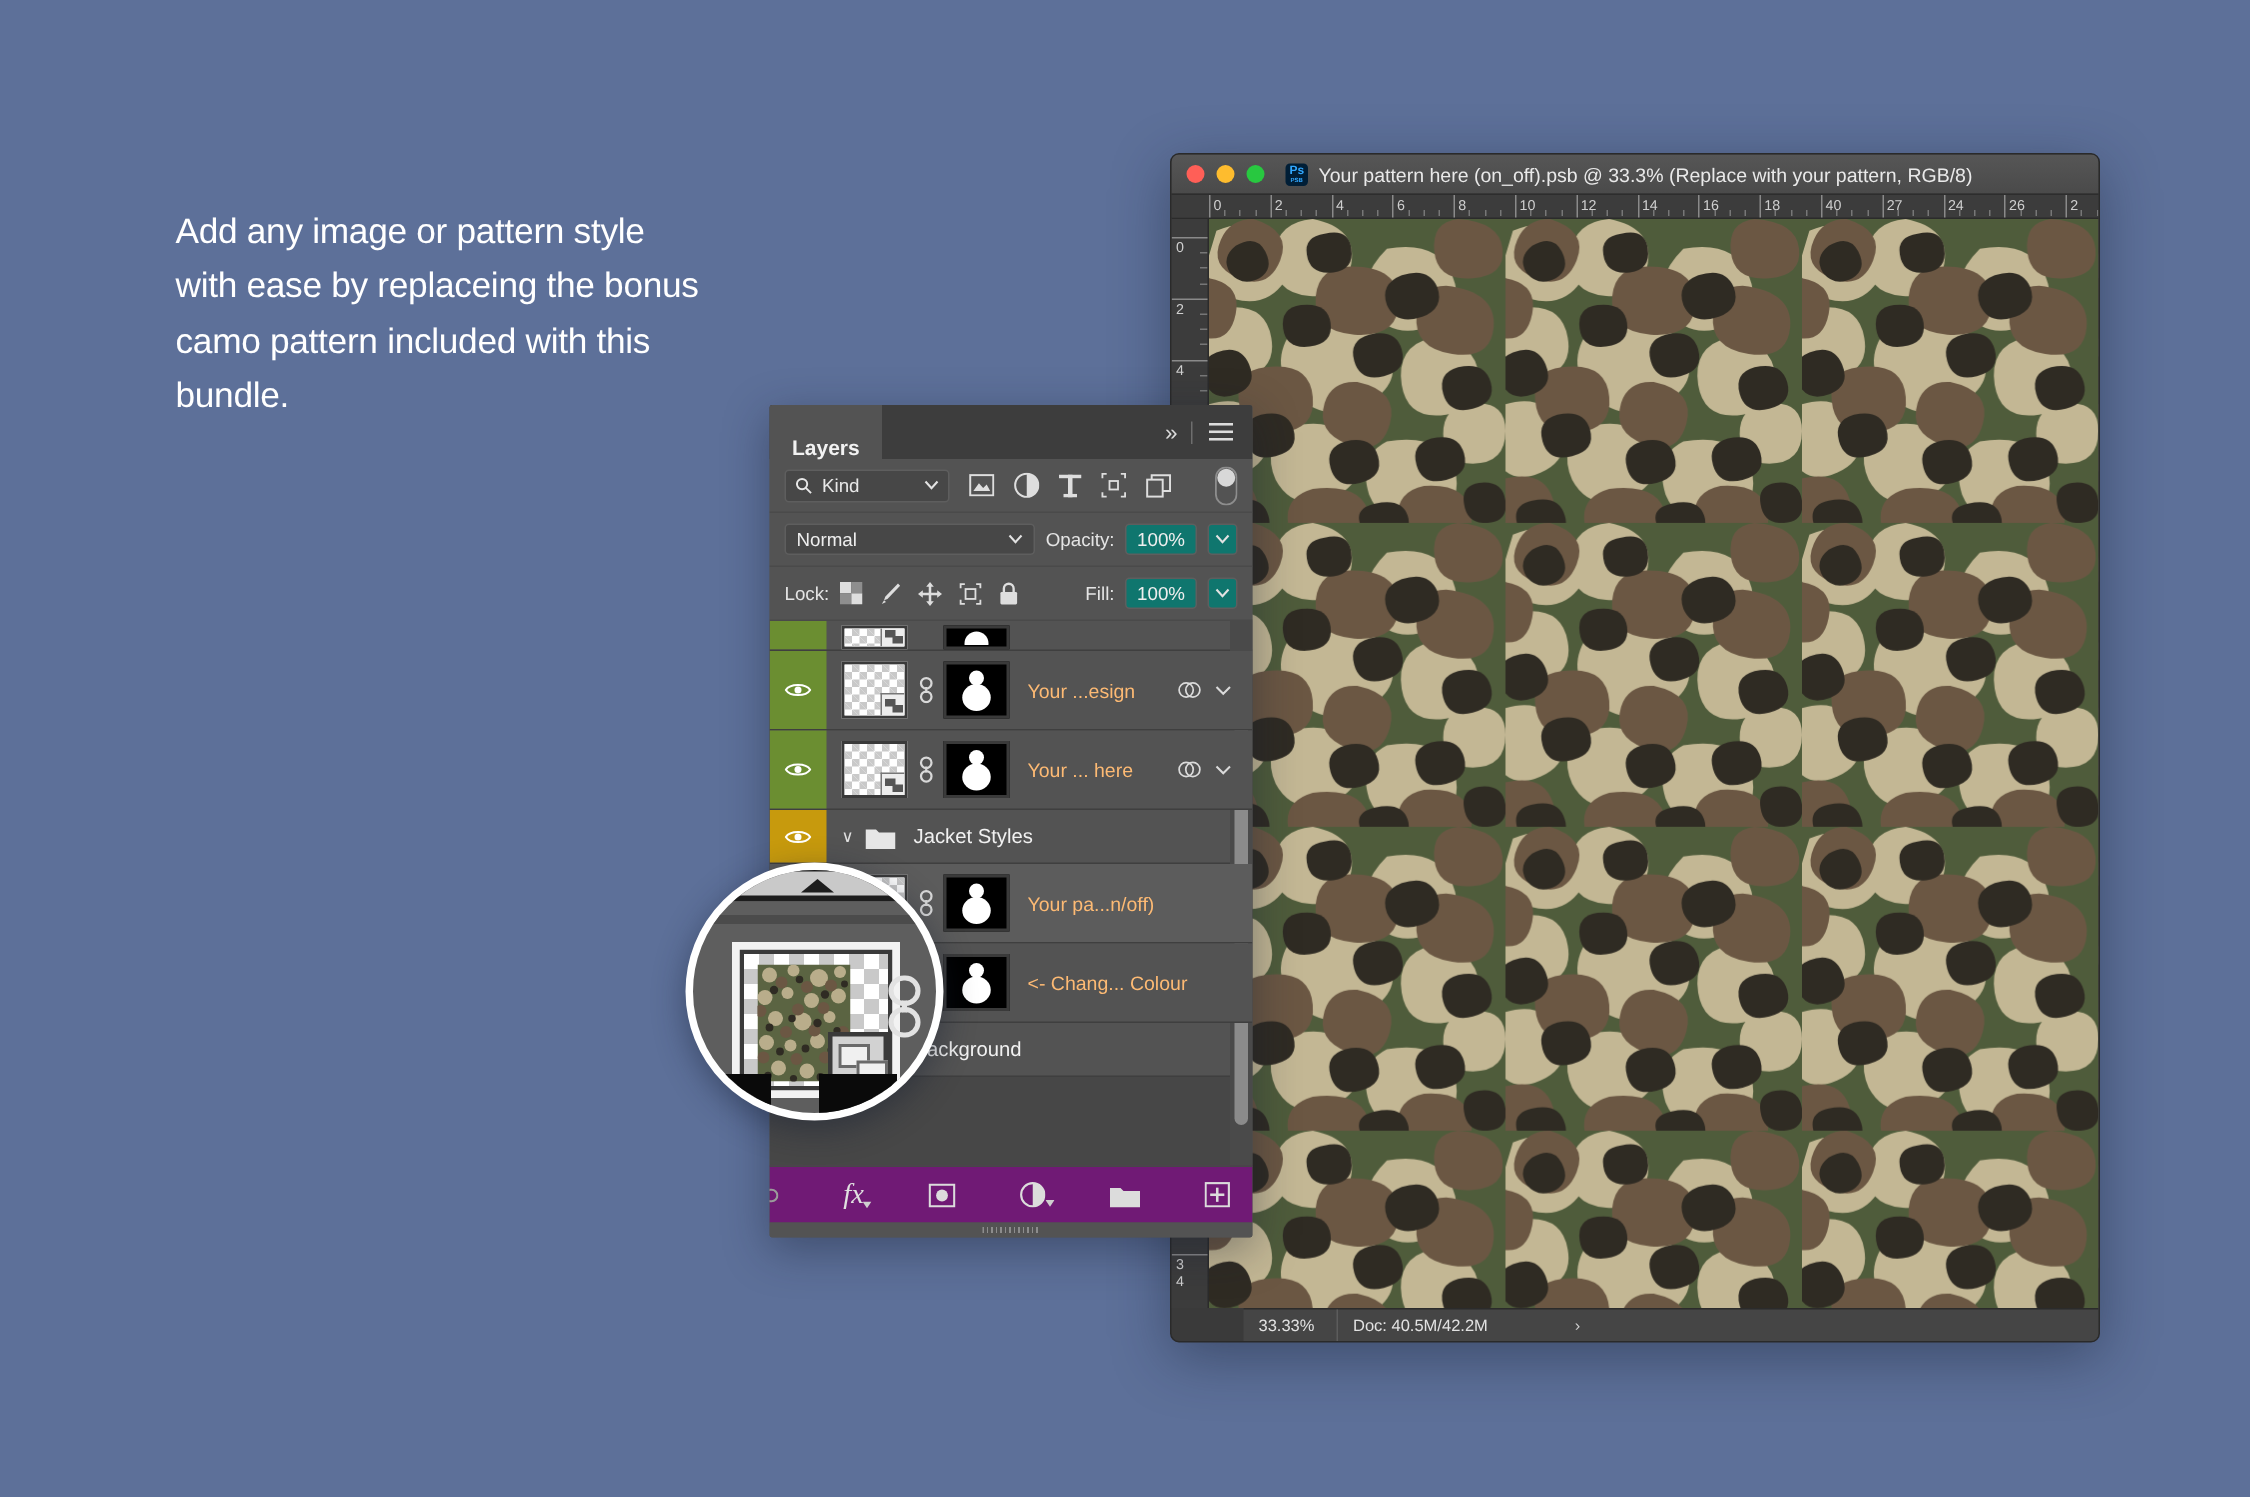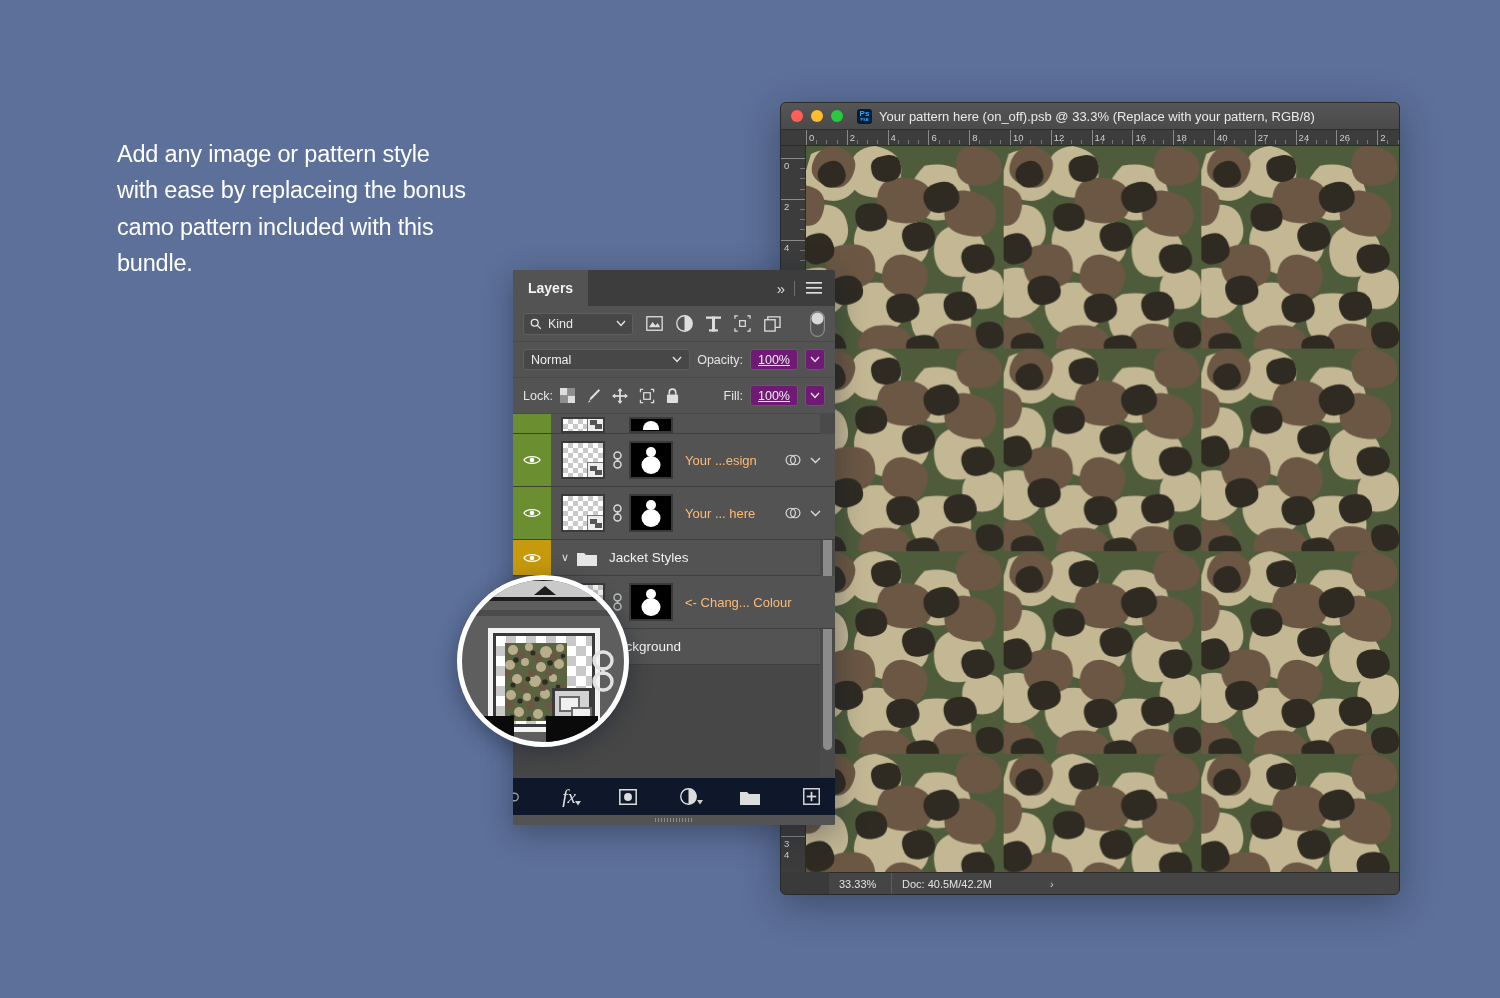--- a/index.html
+++ b/index.html
@@ -103,21 +103,21 @@
     box-shadow:0 8px 30px rgba(20,28,48,0.40);
     display:flex; flex-direction:column;
     border-radius:2px; overflow:hidden;
   }
   #lp-tabs {
     height:36px; background:#3d3d3d; display:flex; align-items:center;
     position:relative;
   }
   #lp-tab-layers {
     height:36px; background:#535353; color:#f2f2f2; font-size:14px;
-    font-weight:bold; display:flex; align-items:center; padding:0 15px;
+    font-weight:bold; display:flex; align-items:flex-end; padding:0 15px;
   }
   #lp-tab-right {
     margin-left:auto; display:flex; align-items:center; gap:11px;
     padding-right:13px; color:#dcdcdc;
   }
   .tb-sep { width:1px;height:15px;background:#6e6e6e; }
 
   #lp-filter {
     height:36px; background:#535353; display:flex; align-items:center;
     padding:0 10px; gap:13px; border-bottom:1px solid #4a4a4a;
@@ -129,23 +129,23 @@
   }
   #kind-select .caret{ margin-left:auto; }
   .filter-icon { color:#dedede; display:flex; align-items:center; }
 
   .lp-row {
     height:36px; background:#535353; display:flex; align-items:center;
     padding:0 10px; gap:7px; color:#e4e4e4; font-size:12.5px;
     border-bottom:1px solid #4a4a4a;
   }
   .fld {
-    height:21px; background:#701a75; border:1px solid #5e5e5e; border-radius:3px;
+    height:21px; background:#0f766e; border:1px solid #5e5e5e; border-radius:3px;
     display:flex; align-items:center; justify-content:center;
-    color:#eee; font-size:12.5px; padding:0 7px;text-decoration:underline;
+    color:#eee; font-size:12.5px; padding:0 7px;
   }
   .fld.caret-box{ width:20px; padding:0; }
   #blend-select{
     flex:1; height:21px; background:#474747; border:1px solid #5e5e5e;
     border-radius:3px; display:flex; align-items:center; padding:0 7px;
     color:#eee; font-size:12.5px;
   }
   #blend-select .caret{margin-left:auto;}
   .lock-icons{ display:flex; align-items:center; gap:11px; color:#dcdcdc; }
 
@@ -214,21 +214,21 @@
 
   #lp-scrollbar{
     position:absolute; right:3px; top:36px; width:9px; height:300px;
     background:#8b8b8b; border-radius:5px;
   }
   #lp-scroll-track{
     position:absolute; right:0; top:0; bottom:0; width:15px; background:#4a4a4a;
   }
 
   #lp-footer{
-    height:38px; background:#0f172a; display:flex; align-items:center;
+    height:38px; background:#701a75; display:flex; align-items:center;
     justify-content:center; gap:43px; color:#dcdcdc; border-top:1px solid #474747;padding-left:31px;
   }
   #lp-grip{ height:10px; background:#535353; display:flex;align-items:center;justify-content:center;}
   #lp-grip .g{ width:38px;height:4px;
     background-image:repeating-linear-gradient(90deg,#8d8d8d 0 1px,transparent 1px 3px);}
 
   
   #magnifier{
     position:absolute; left:457px; top:575px; width:172px; height:172px;
     border-radius:50%; background:#5e5e5e;
@@ -893,20 +893,45 @@
       <span class="twisty">∨</span>
       <span class="folder-ico">
         <svg width="20" height="16" viewBox="0 0 20 16">
             <path d="M0,3 h7 l2,2 h11 v11 h-20 z" fill="#e6e6e6"></path>
           </svg>
       </span>
       <span class="group-name">Jacket Styles</span>
     </div>
 
 
+    <div class="layer selected">
+      <div class="eye-col none"></div>
+      <div class="thumb-wrap">
+        <div class="thumb">
+          <div class="checker"></div>
+          <div class="smartbadge"></div>
+        </div>
+        <span class="linkchain">
+          <svg width="11" height="18" viewBox="0 0 11 18">
+              <g fill="none" stroke="#d8d8d8" stroke-width="1.5">
+            <rect x="2" y="1" width="7" height="7" rx="3.5"></rect>
+                <rect x="2" y="10" width="7" height="7" rx="3.5"></rect>
+                <line x1="5.5" y1="7" x2="5.5" y2="11"></line>
+              </g>
+            </svg>
+        </span>
+        <div class="mask">
+          <svg width="26" height="30" viewBox="0 0 26 30">
+              <circle cx="13" cy="7" r="5" fill="#fff"></circle>
+              <ellipse cx="13" cy="20" rx="9.5" ry="9" fill="#fff"></ellipse>
+            </svg>
+        </div>
+      </div>
+      <div class="layer-name">Your pa...n/off)</div>
+    </div>
 
     <div class="layer plain">
       <div class="eye-col none"></div>
       <div class="thumb-wrap">
         <div class="thumb">
           <div class="checker"></div>
           <div class="smartbadge"></div>
         </div>
         <span class="linkchain">
           <svg width="11" height="18" viewBox="0 0 11 18">

